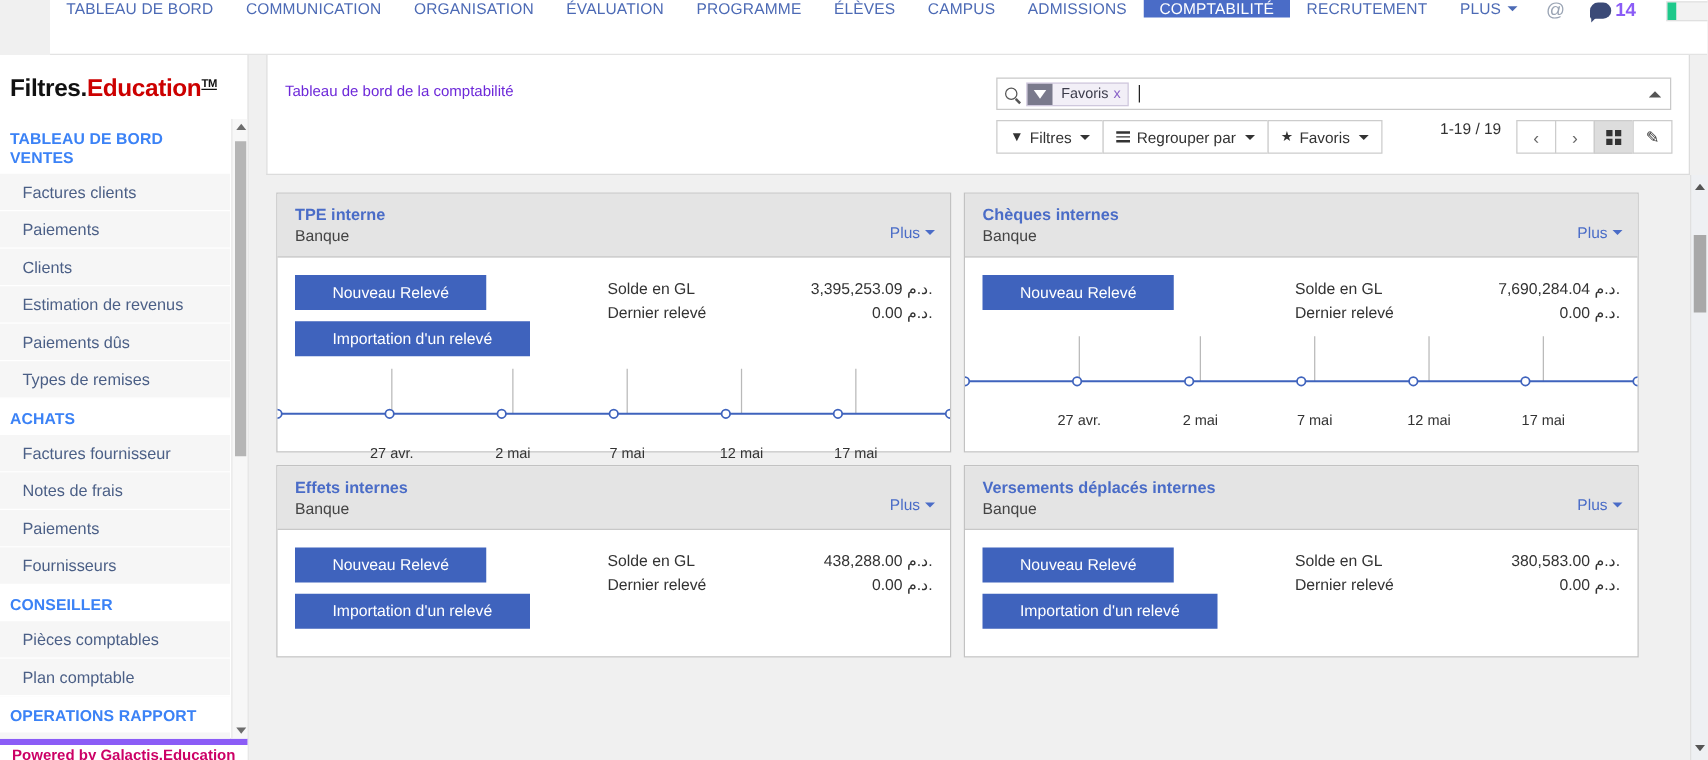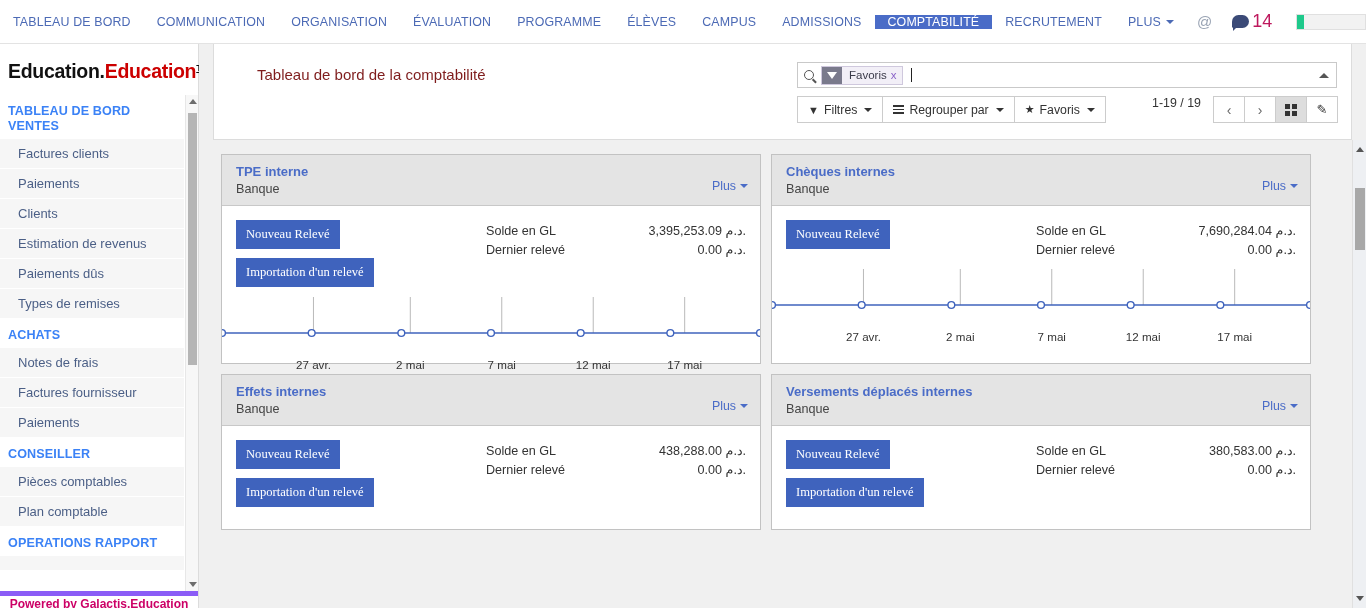--- a/index.html
+++ b/index.html
@@ -7,22 +7,22 @@
     width: 1366px; height: 608px;
     font-family: "Liberation Sans", sans-serif;
     background: #f0f0f0;
     overflow: hidden;
   }
 
   
   .topnav {
     height: 44px; background: #ffffff;
     border-bottom: 1px solid #e3e3e3;
-    display: flex; align-items: center;
-    position: relative; z-index: 30;
+    display: flex; align-items: flex-start;
+    position: relative; z-index: 30; margin-left: 40px;
   }
   .nav-item {
     display: flex; align-items: center;
     padding: 0 13px;
     font-size: 12.4px; letter-spacing: .15px;
     color: #4c6ab5; text-transform: uppercase;
     white-space: nowrap; cursor: pointer;
   }
   .nav-item.active { background: #4a6cc7; color: #fff; }
   .nav-caret {
@@ -39,21 +39,21 @@
     padding: 0 10px; cursor: pointer; color: #36405e;
   }
   .bubble-ico {
     width: 17px; height: 13px; background: #3b4a77;
     border-radius: 7px 7px 7px 2px; position: relative;
   }
   .bubble-ico:after {
     content:""; position:absolute; left:1px; bottom:-3px;
     border-left: 4px solid #3b4a77; border-bottom: 4px solid transparent;
   }
-  .msg-count { font-size: 18px; font-weight: 400; color: #be185d; }
+  .msg-count { font-size: 15px; font-weight: 700; color: #8b5cf6; }
   .progwrap {
     width: 70px; height: 16px; background: #f2f2f2;
     border: 1px solid #e0e0e0; margin: 0 14px; position: relative;
   }
   .progwrap > i { position: absolute; left:0; top:0; bottom:0; width: 7px; background: #1ec98b; }
 
   
   .shell { display: flex; height: 564px; }
 
   
@@ -101,21 +101,21 @@
   }
 
   
   .main { flex: 1; position: relative; background: #f0f0f0; overflow: hidden; }
 
   .ctrlbar {
     background: #fff; border: 1px solid #dcdcdc; border-top: 0;
     margin: 0 14px 0 14px; height: 96px;
     display: flex; align-items: flex-start; padding: 18px 14px 0 14px;
   }
-  .pagetitle { font-size: 15px; color: #7f1d1d; padding-top: 4px; margin-left: 29px; }
+  .pagetitle { font-size: 12px; color: #6d28d9; padding-top: 4px; }
 
   .ctrl-right { margin-left: auto; width: 540px; }
   .searchbox {
     border: 1px solid #c9c9c9; background: #fff; height: 26px;
     display: flex; align-items: center; padding: 0 6px; position: relative;
   }
   .mag {
     width: 10px; height: 10px; border: 1.6px solid #555; border-radius: 50%;
     position: relative; margin-right: 7px; flex: none;
   }
@@ -198,22 +198,22 @@
     display: flex; align-items: center; gap: 4px; cursor: pointer; padding-top: 16px;
   }
   .c-plus .dc {
     border-left: 4px solid transparent; border-right: 4px solid transparent;
     border-top: 4px solid #4a6cc7;
   }
   .card-body { padding: 14px 14px 0 14px; display: flex; position: relative; }
   .btncol { display: flex; flex-direction: column; gap: 9px; width: 250px; }
   .pbtn-blue {
     background: #3f63bd; color: #fff; border: 0; font-size: 12.6px;
-    padding: 7px 10px; cursor: pointer; align-self: flex-start;
-    font-family: Liberation Serif, serif;
+    padding: 7px 30px; cursor: pointer; align-self: flex-start;
+    font-family: Liberation Sans, sans-serif;
   }
   .amtcol { flex: 1; padding-top: 2px; }
   .amt-row { display: flex; font-size: 12.6px; color: #333; line-height: 18.5px; }
   .amt-lab { width: 150px; }
   .amt-val { flex: 1; text-align: right; white-space: nowrap; }
 
   .spark { height: 76px; position: relative; margin: 0; }
   .spark svg { display: block; }
   .sp-labels {
     display: flex; position: absolute; left: 0; right: 0; bottom: 5px;
@@ -283,35 +283,36 @@
         <i></i>
       </span>
 
   </div>
 </div>
 
 <div class="shell">
 
   <div class="sidebar">
     <div class="brand">
-      <span>Education.</span><span class="red">Education</span><sup>TM</sup>
+      <span>Filtres.</span><span class="red">Education</span><sup>TM</sup>
     </div>
     <div class="menu-scroll">
       <div id="sidebar-sections">
           <div class="sec-title">TABLEAU DE BORD VENTES</div>
           <div class="menu-link"><span>Factures clients</span></div>
           <div class="menu-link"><span>Paiements</span></div>
           <div class="menu-link"><span>Clients</span></div>
           <div class="menu-link"><span>Estimation de revenus</span></div>
           <div class="menu-link"><span>Paiements dûs</span></div>
           <div class="menu-link"><span>Types de remises</span></div>
           <div class="sec-title">ACHATS</div>
+          <div class="menu-link"><span>Factures fournisseur</span></div>
           <div class="menu-link"><span>Notes de frais</span></div>
-          <div class="menu-link"><span>Factures fournisseur</span></div>
           <div class="menu-link"><span>Paiements</span></div>
+          <div class="menu-link"><span>Fournisseurs</span></div>
           <div class="sec-title">CONSEILLER</div>
           <div class="menu-link"><span>Pièces comptables</span></div>
           <div class="menu-link"><span>Plan comptable</span></div>
           <div class="sec-title">OPERATIONS RAPPORT</div>
           <div class="menu-link"></div>
         </div>
       <div class="sb-scrollbar">
         <span class="sb-arrow up"></span>
         <span class="sb-thumb"></span>
         <span class="sb-arrow dn"></span>

